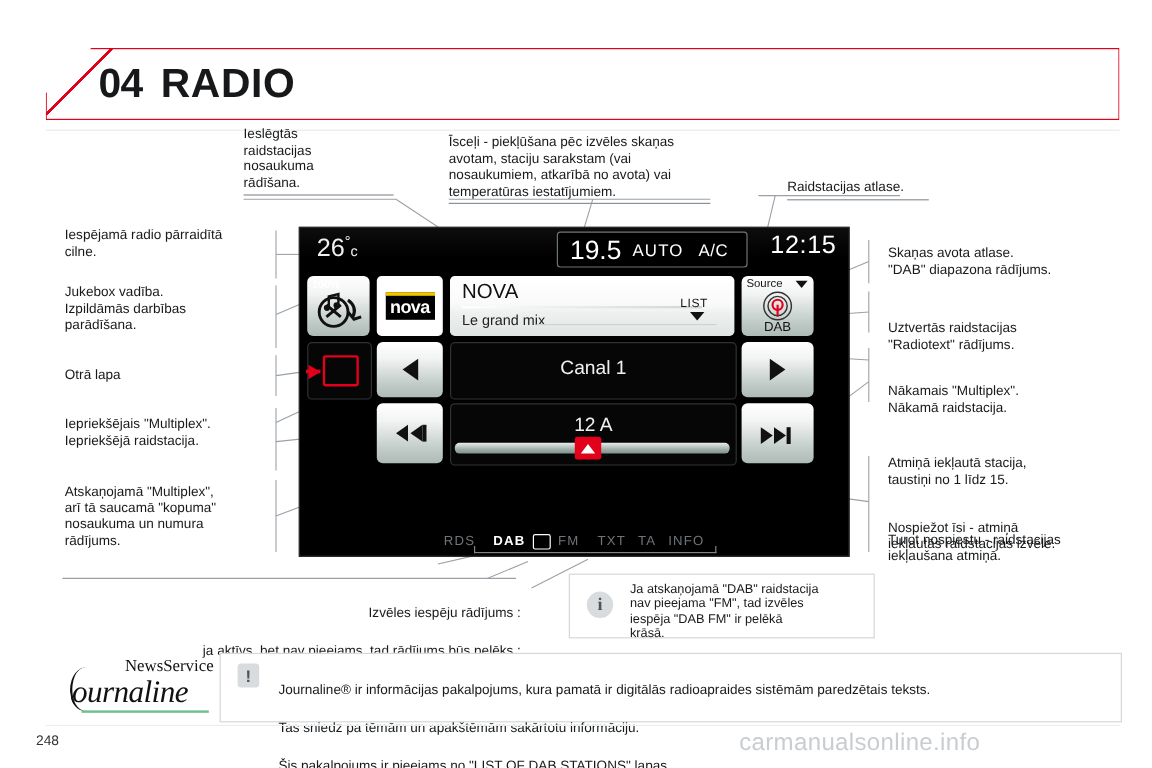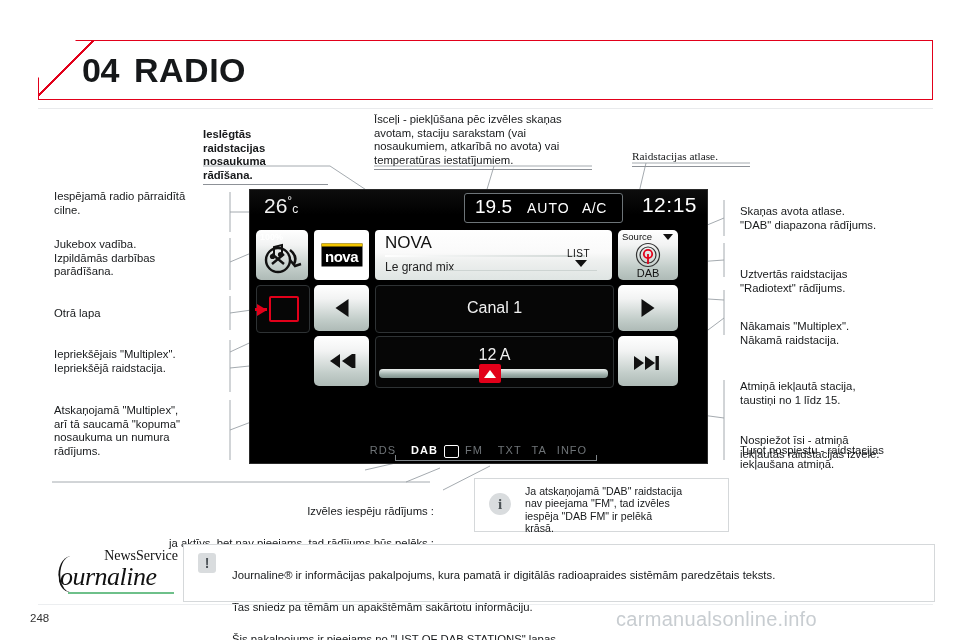--- a/index.html
+++ b/index.html
@@ -60,21 +60,21 @@
     background:linear-gradient(to bottom,#0d0d0d,#000 70%);
     color:#e8e8e8;
   }
   .temp-left{position:absolute;left:14px;top:4px;font-size:21px;color:#f0f0f0;font-weight:400;}
   .temp-left sup{font-size:12px;vertical-align:super;}
   .temp-left .cc{font-size:12px;}
   .climate-box{
     position:absolute;left:214px;top:3px;width:157px;height:28px;
     border:1px solid #6d7478;border-radius:3px;background:#000;
   }
-  .climate-box .v{position:absolute;left:10px;top:2px;font-size:19px;color:#fff;}
+  .climate-box .v{position:absolute;left:10px;top:2px;font-size:22px;color:#fff;}
   .climate-box .auto{position:absolute;left:62px;top:6px;font-size:14px;letter-spacing:1px;color:#fff;}
   .climate-box .ac{position:absolute;left:117px;top:6px;font-size:14px;letter-spacing:0.5px;color:#fff;}
   .clock{position:absolute;right:10px;top:3px;font-size:21px;color:#fff;letter-spacing:0.5px;}
 
   .btn3d{
     position:absolute;border-radius:5px;
     background:linear-gradient(to bottom,#ffffff 0%,#f2f3f3 30%,#c2cdc9 75%,#aebab6 100%);
     box-shadow:0 1px 2px rgba(0,0,0,.8);
   }
   .dark-panel{
@@ -240,29 +240,29 @@
     <line x1="724" y1="418" x2="650" y2="408"></line>
     <circle cx="649" cy="408" r="1.8"></circle>
 
     <line x1="52" y1="482" x2="430" y2="482"></line>
     <line x1="406" y1="482" x2="440" y2="468"></line>
     <line x1="365" y1="470" x2="400" y2="462"></line>
     <circle cx="401" cy="462" r="1.8"></circle>
     <line x1="443" y1="490" x2="490" y2="466"></line>
   </svg>
 
-  <div class="callout underlined" style="left:203px;top:128px;width:125px;font-weight:bold;">Ieslēgtās
+  <div class="callout underlined" style="left:203px;top:106px;width:125px;">Ieslēgtās
 raidstacijas
 nosaukuma
 rādīšana.</div>
   <div class="callout underlined" style="left:374px;top:113px;width:218px;">Īsceļi - piekļūšana pēc izvēles skaņas
 avotam, staciju sarakstam (vai
 nosaukumiem, atkarībā no avota) vai
 temperatūras iestatījumiem.</div>
-  <div class="callout underlined" style="left:632px;top:150px;width:118px;font-family:Liberation Serif, serif;">Raidstacijas atlase.</div>
+  <div class="callout underlined" style="left:656px;top:150px;width:118px;">Raidstacijas atlase.</div>
 
   <div class="callout" style="left:54px;top:190px;width:160px;">Iespējamā radio pārraidītā
 cilne.</div>
   <div class="callout" style="left:54px;top:238px;width:160px;">Jukebox vadība.
 Izpildāmās darbības
 parādīšana.</div>
   <div class="callout" style="left:54px;top:307px;width:160px;">Otrā lapa</div>
   <div class="callout" style="left:54px;top:348px;width:170px;">Iepriekšējais "Multiplex".
 Iepriekšējā raidstacija.</div>
   <div class="callout" style="left:54px;top:404px;width:160px;">Atskaņojamā "Multiplex",

